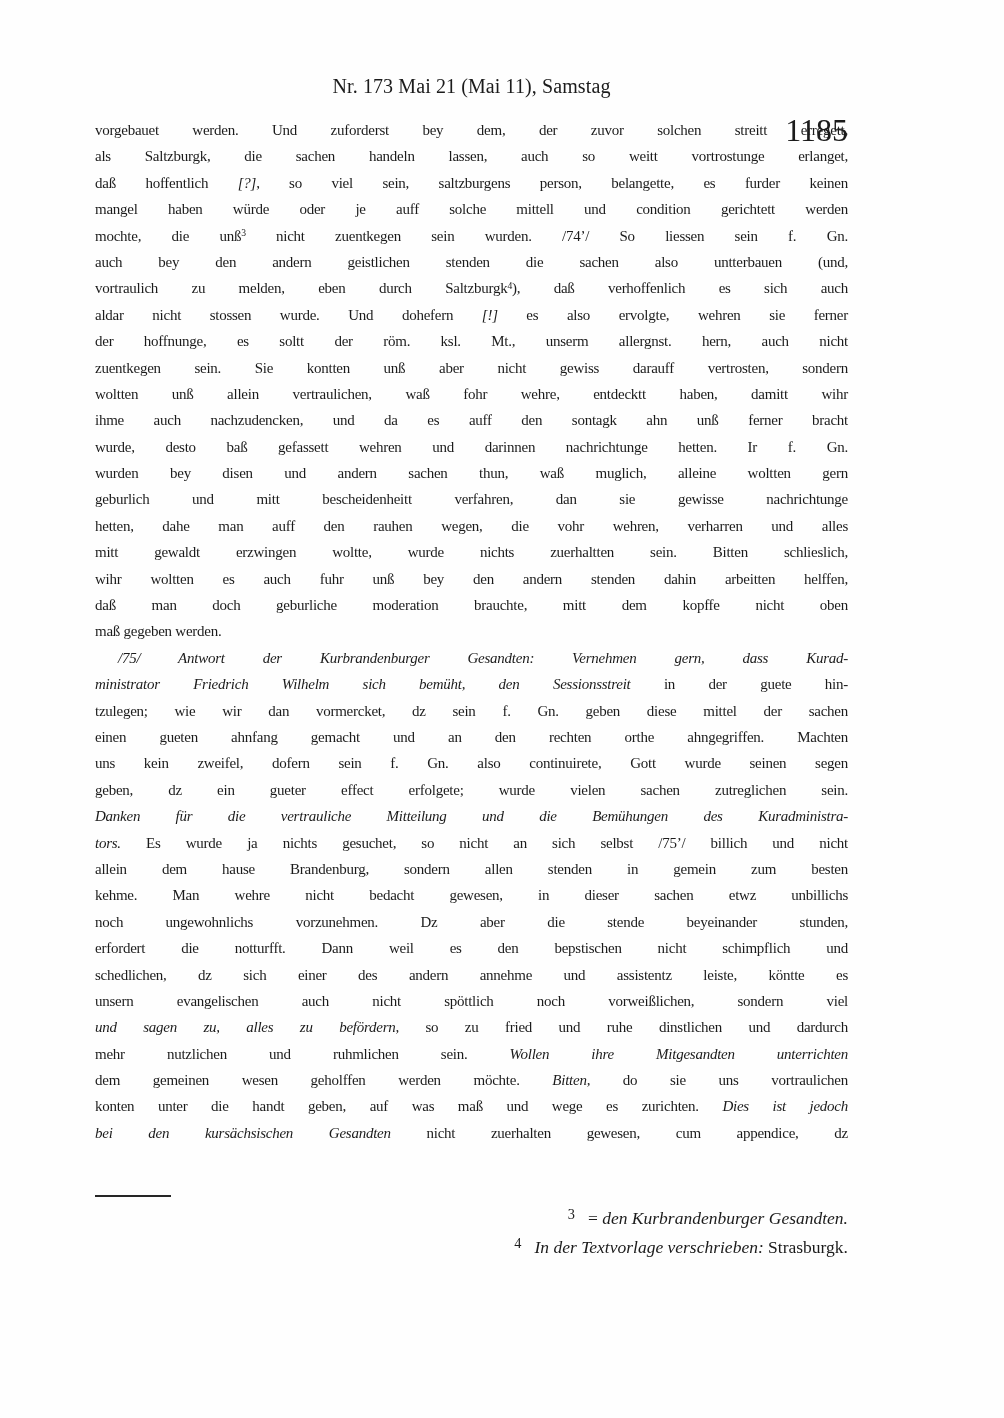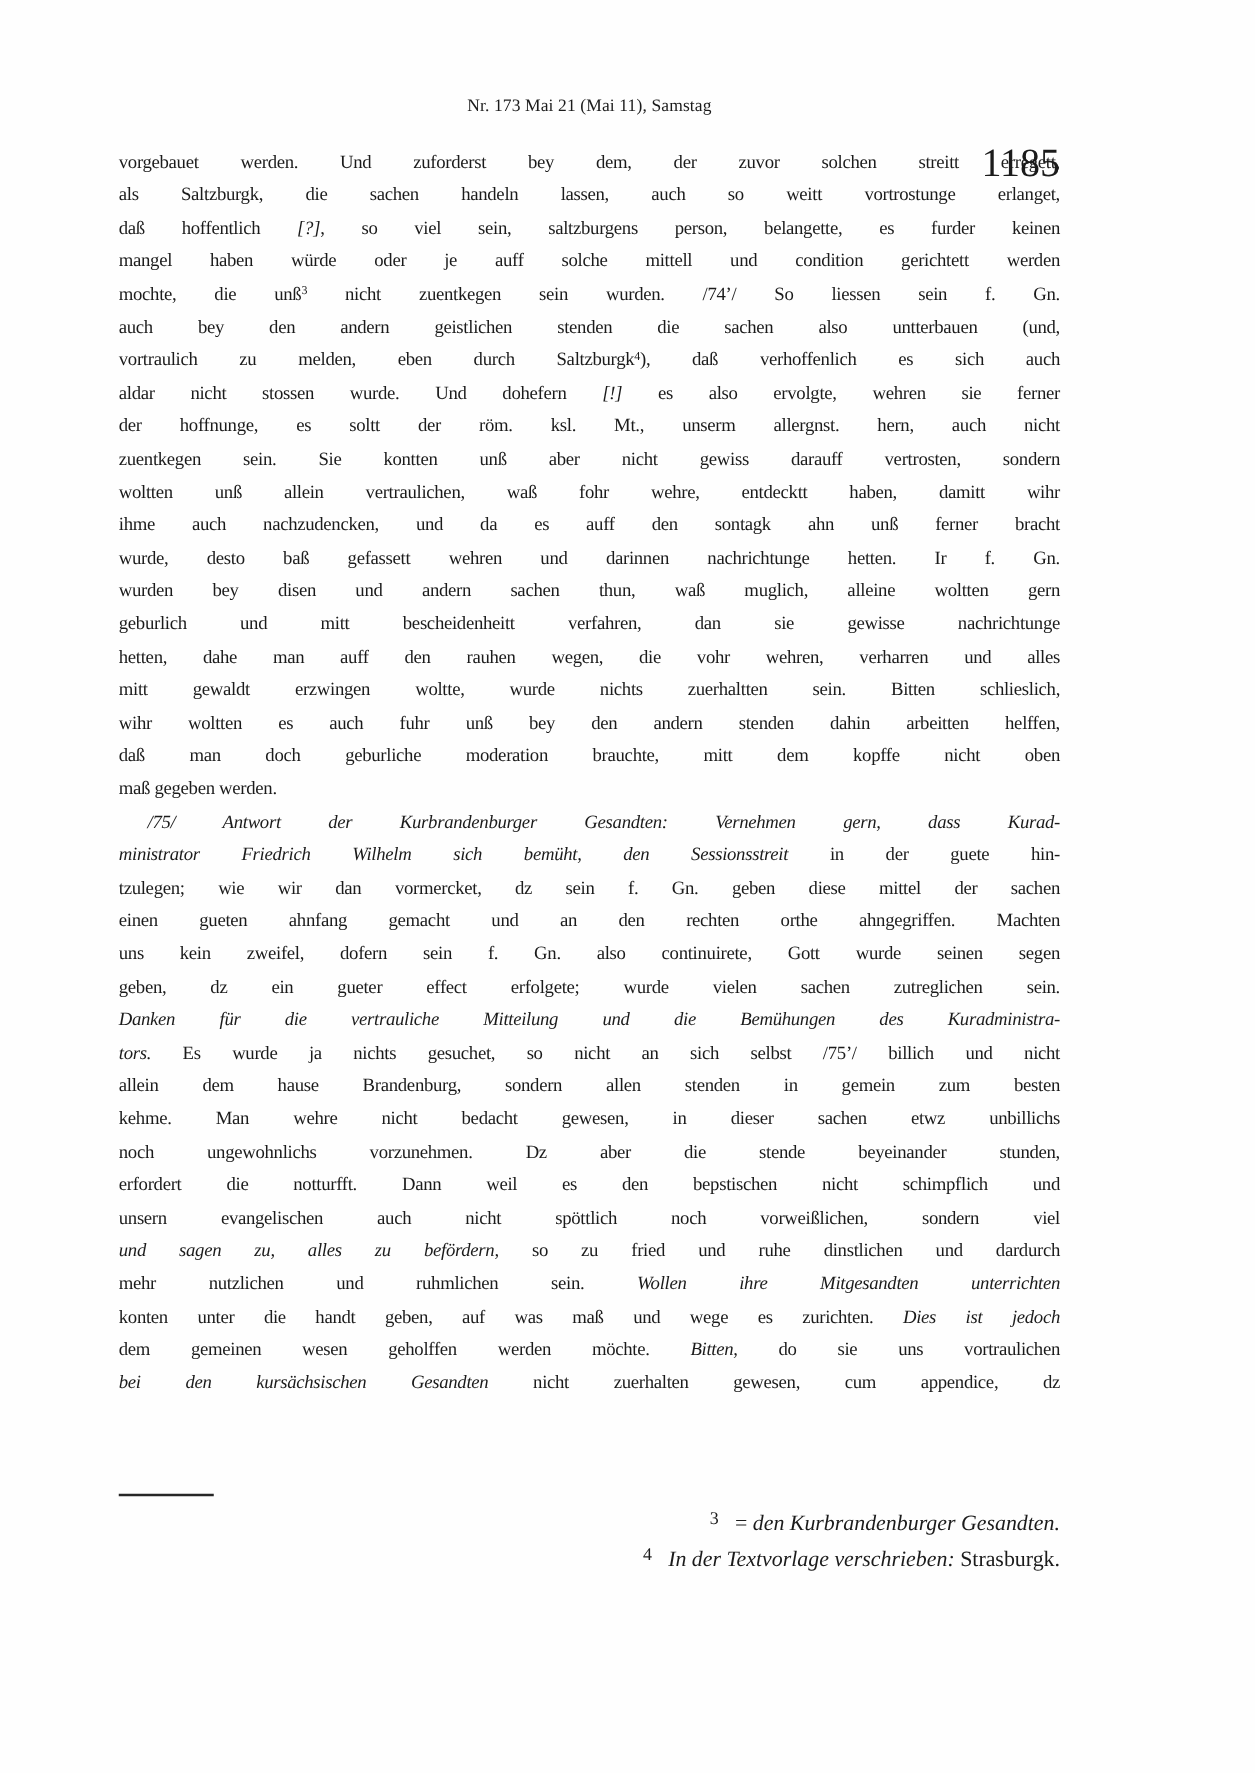--- a/index.html
+++ b/index.html
@@ -13,21 +13,21 @@
   }
   .running-head {
     position: absolute;
     left: 95px; top: 70px;
     width: 753px; height: 32px;
   }
   .running-title {
     position: absolute;
     left: 50%; transform: translateX(-50%);
     top: 0; line-height: 32px;
-    font-size: 14px;
+    font-size: 20px;
     letter-spacing: 0.1px;
     white-space: nowrap;
   }
   .page-number {
     position: absolute;
     right: 0; top: -1px;
     line-height: 32px;
     font-size: 32px;
     margin-top: 45px;
   }
@@ -112,25 +112,26 @@
     <div class="tline"><span>tzulegen; wie wir dan vormercket, dz sein f. Gn. geben diese mittel der sachen</span></div>
     <div class="tline"><span>einen gueten ahnfang gemacht und an den rechten orthe ahngegriffen. Machten</span></div>
     <div class="tline"><span>uns kein zweifel, dofern sein f. Gn. also continuirete, Gott wurde seinen segen</span></div>
     <div class="tline"><span>geben, dz ein gueter effect erfolgete; wurde vielen sachen zutreglichen sein.</span></div>
     <div class="tline"><i>Danken für die vertrauliche Mitteilung und die Bemühungen des Kuradministra-</i></div>
     <div class="tline"><i>tors.</i><span> Es wurde ja nichts gesuchet, so nicht an sich selbst /75’/ billich und nicht</span></div>
     <div class="tline"><span>allein dem hause Brandenburg, sondern allen stenden in gemein zum besten</span></div>
     <div class="tline"><span>kehme. Man wehre nicht bedacht gewesen, in dieser sachen etwz unbillichs</span></div>
     <div class="tline"><span>noch ungewohnlichs vorzunehmen. Dz aber die stende beyeinander stunden,</span></div>
     <div class="tline"><span>erfordert die notturfft. Dann weil es den bepstischen nicht schimpflich und</span></div>
+    <div class="tline"><span>schedlichen, dz sich einer des andern annehme und assistentz leiste, köntte es</span></div>
     <div class="tline"><span>unsern evangelischen auch nicht spöttlich noch vorweißlichen, sondern viel</span></div>
     <div class="tline"><i>und sagen zu, alles zu befördern,</i><span> so zu fried und ruhe dinstlichen und dardurch</span></div>
     <div class="tline"><span>mehr nutzlichen und ruhmlichen sein. </span><i>Wollen ihre Mitgesandten unterrichten</i></div>
+    <div class="tline"><span>dem gemeinen wesen geholffen werden möchte. </span><i>Bitten,</i><span> do sie uns vortraulichen</span></div>
     <div class="tline"><span>konten unter die handt geben, auf was maß und wege es zurichten. </span><i>Dies ist jedoch</i></div>
-    <div class="tline"><span>dem gemeinen wesen geholffen werden möchte. </span><i>Bitten,</i><span> do sie uns vortraulichen</span></div>
     <div class="tline"><i>bei den kursächsischen Gesandten</i><span> nicht zuerhalten gewesen, cum appendice, dz</span></div>
   </div>
 
 <div class="footnotes">
   <div class="footnote-rule"></div>
 <div class="footnote"><sup class="fn-marker">3</sup><span>= </span><i>den Kurbrandenburger Gesandten.</i></div>
     <div class="footnote"><sup class="fn-marker">4</sup><i>In der Textvorlage verschrieben:</i><span> Strasburgk.</span></div>
   </div>
 
 </body></html>

